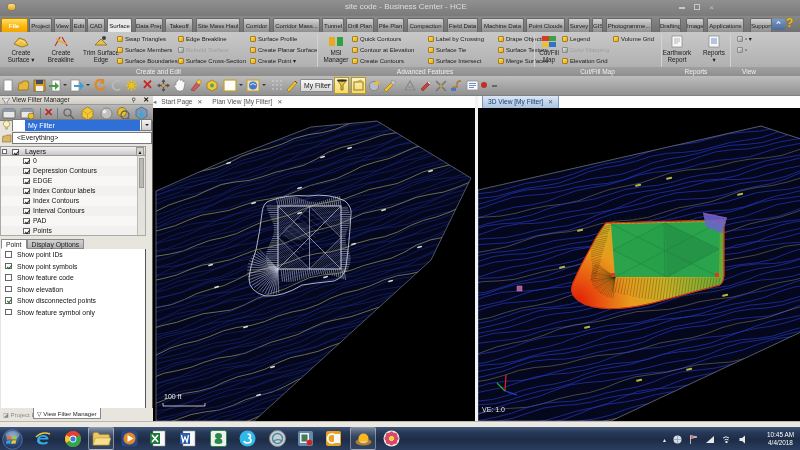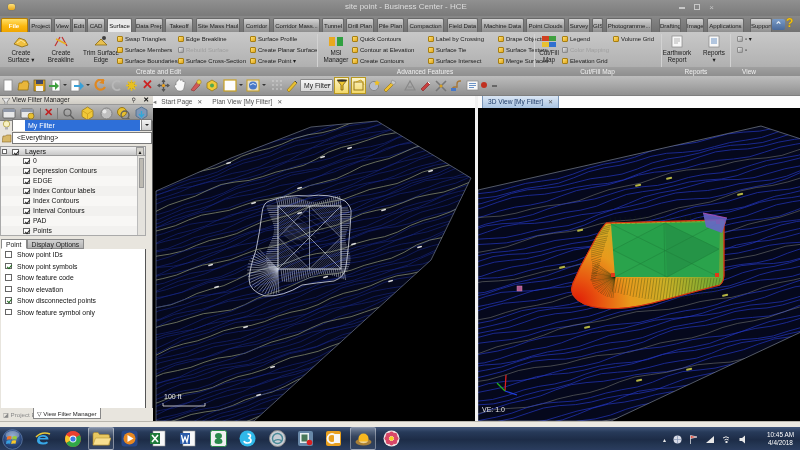--- a/index.html
+++ b/index.html
@@ -91,21 +91,21 @@
 #wmark .txt { position:absolute; left:21px; top:2px; font-size:41px; font-weight:bold; letter-spacing:1.5px;
   color:rgba(42,44,54,0.5); -webkit-text-stroke:2.1px #f4f4f6;
   text-shadow:0 0 7px rgba(255,255,255,0.8), 0 0 3px rgba(255,255,255,0.7), 0 0 12px rgba(255,255,255,0.4); transform:scaleX(1.45); transform-origin:left; }
 
 </style>
 </head>
 <body>
 <div id="app">
   <div id="titlebar">
     <div class="ticon"></div>
-    <div class="ttext">site point - Business Center - HCE</div>
+    <div class="ttext">site code - Business Center - HCE</div>
     <div id="winbtns">
         <span style="margin-top:3px;width:6px;height:1.5px;background:#c8c8c8;display:inline-block"></span>
         <span style="width:6px;height:6px;border:1px solid #c8c8c8;display:inline-block"></span>
         <span style="font-size:8px;line-height:7px">×</span>
       </div>
   </div>
   <div id="tabrow">
       <div class="rtab file" style="left:0.5px;width:27px">File</div>
 <div class="rtab " style="left:29px;width:23px">Project</div>
 <div class="rtab " style="left:54px;width:16.5px">View</div>

